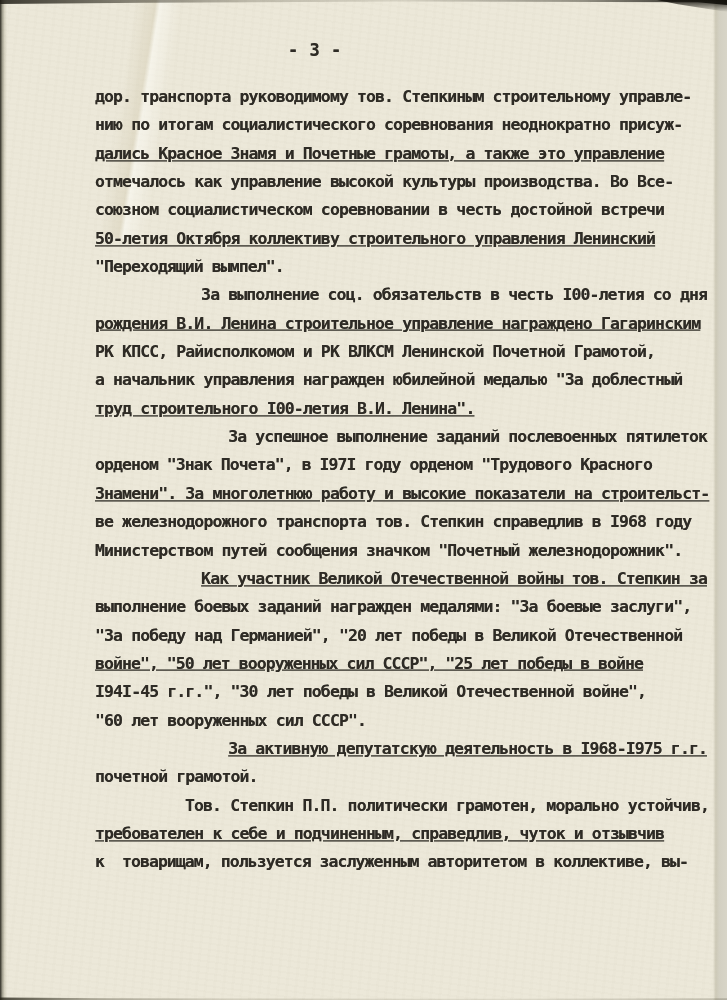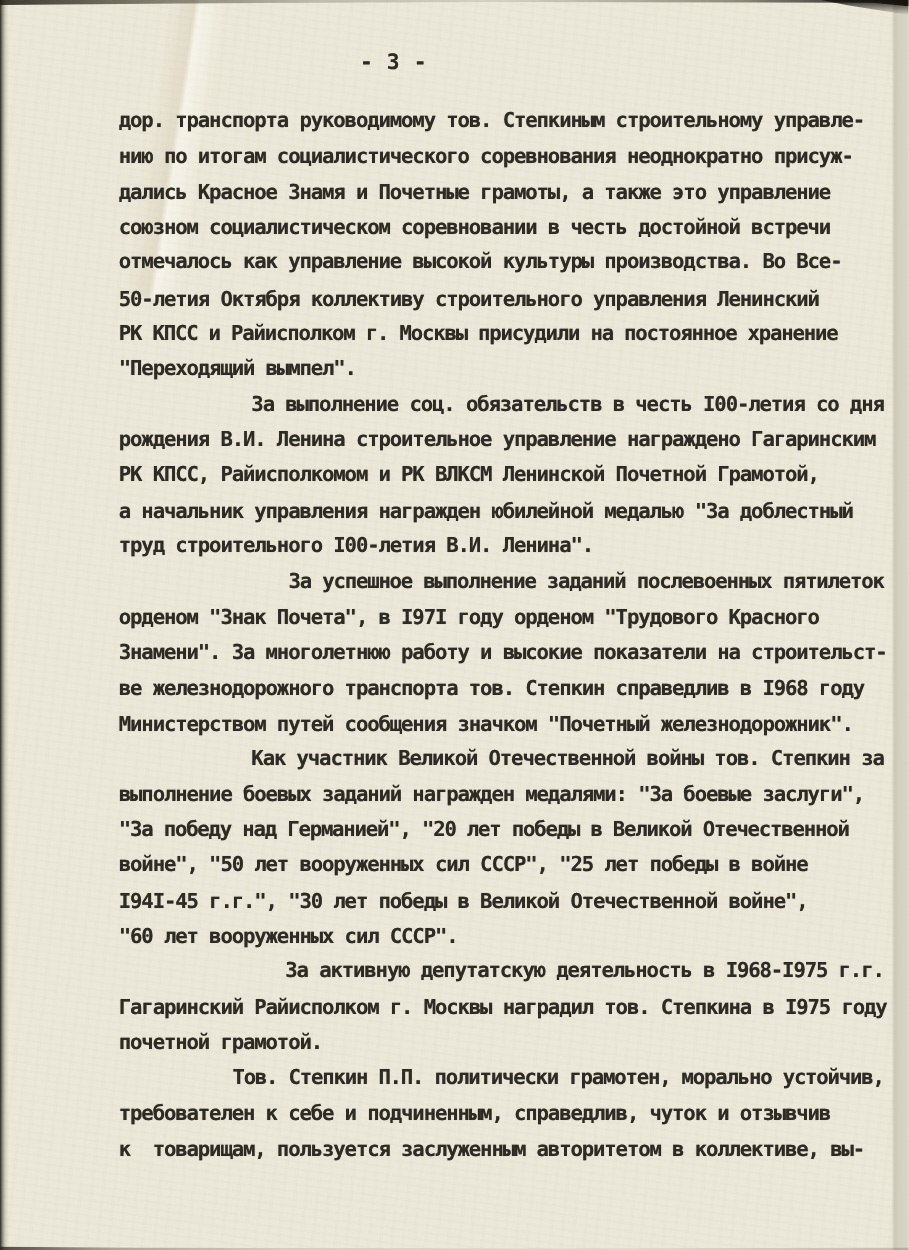--- a/index.html
+++ b/index.html
@@ -119,60 +119,58 @@
     letter-spacing: -0.9px;
     color: var(--ink, #2e2b25);
     text-shadow: 0 0 0.55px rgba(46,43,37,0.6);
     white-space: pre;
   }
   .line.indent {
     padding-left: 90px;
     text-align: right;
   }
   
-  .line:nth-child(3n)   { transform: translateY(0.4px); }
+  .line:nth-child(3n)   { transform: translateY(0.4px); text-decoration: underline; }
   .line:nth-child(4n+1) { transform: translateY(-0.4px); }
   .line:nth-child(7n)   { letter-spacing: -0.95px; }
 </style>
 </head>
 <body style="--ink: #2e2b25;">
 
 <div class="paper">
   <div class="grain"></div>
   <div class="crease"></div>
 
   <div class="page-number">- 3 -</div>
 
   <div class="text-block">
       <div class="line">дор. транспорта руководимому тов. Степкиным строительному управле-</div>
       <div class="line">нию по итогам социалистического соревнования неоднократно присуж-</div>
       <div class="line">дались Красное Знамя и Почетные грамоты, а также это управление</div>
+      <div class="line">отмечалось как управление высокой культуры производства. Во Все-</div>
       <div class="line">союзном социалистическом соревновании в честь достойной встречи</div>
-      <div class="line">отмечалось как управление высокой культуры производства. Во Все-</div>
       <div class="line">50-летия Октября коллективу строительного управления Ленинский</div>
-      <div class="line">РК КПСС и Райисполком г. Москвы присудили на постоянное хранение</div>
       <div class="line">"Переходящий вымпел".</div>
       <div class="line indent">За выполнение соц. обязательств в честь I00-летия со дня</div>
       <div class="line">рождения В.И. Ленина строительное управление награждено Гагаринским</div>
       <div class="line">РК КПСС, Райисполкомом и РК ВЛКСМ Ленинской Почетной Грамотой,</div>
       <div class="line">а начальник управления награжден юбилейной медалью "За доблестный</div>
       <div class="line">труд строительного I00-летия В.И. Ленина".</div>
       <div class="line indent">За успешное выполнение заданий послевоенных пятилеток</div>
       <div class="line">орденом "Знак Почета", в I97I году орденом "Трудового Красного</div>
       <div class="line">Знамени". За многолетнюю работу и высокие показатели на строительст-</div>
       <div class="line">ве железнодорожного транспорта тов. Степкин справедлив в I968 году</div>
       <div class="line">Министерством путей сообщения значком "Почетный железнодорожник".</div>
       <div class="line indent">Как участник Великой Отечественной войны тов. Степкин за</div>
       <div class="line">выполнение боевых заданий награжден медалями: "За боевые заслуги",</div>
       <div class="line">"За победу над Германией", "20 лет победы в Великой Отечественной</div>
       <div class="line">войне", "50 лет вооруженных сил СССР", "25 лет победы в войне</div>
       <div class="line">I94I-45 г.г.", "30 лет победы в Великой Отечественной войне",</div>
       <div class="line">"60 лет вооруженных сил СССР".</div>
       <div class="line indent">За активную депутатскую деятельность в I968-I975 г.г.</div>
-      <div class="line">Гагаринский Райисполком г. Москвы наградил тов. Степкина в I975 году</div>
       <div class="line">почетной грамотой.</div>
       <div class="line indent">Тов. Степкин П.П. политически грамотен, морально устойчив,</div>
       <div class="line">требователен к себе и подчиненным, справедлив, чуток и отзывчив</div>
       <div class="line">к  товарищам, пользуется заслуженным авторитетом в коллективе, вы-</div>
     </div>
 
   <div class="edge-left"></div>
   <div class="edge-right"></div>
   <div class="edge-top"></div>
   <div class="edge-top-right-wedge"></div>

